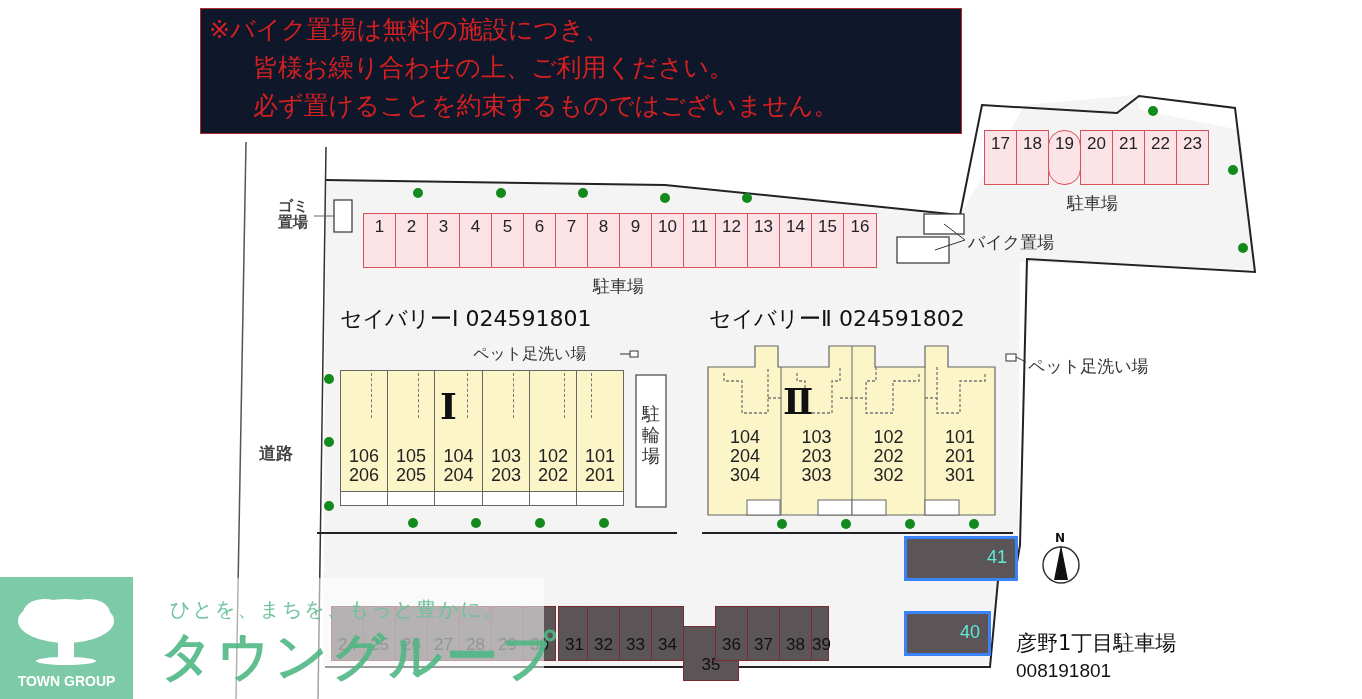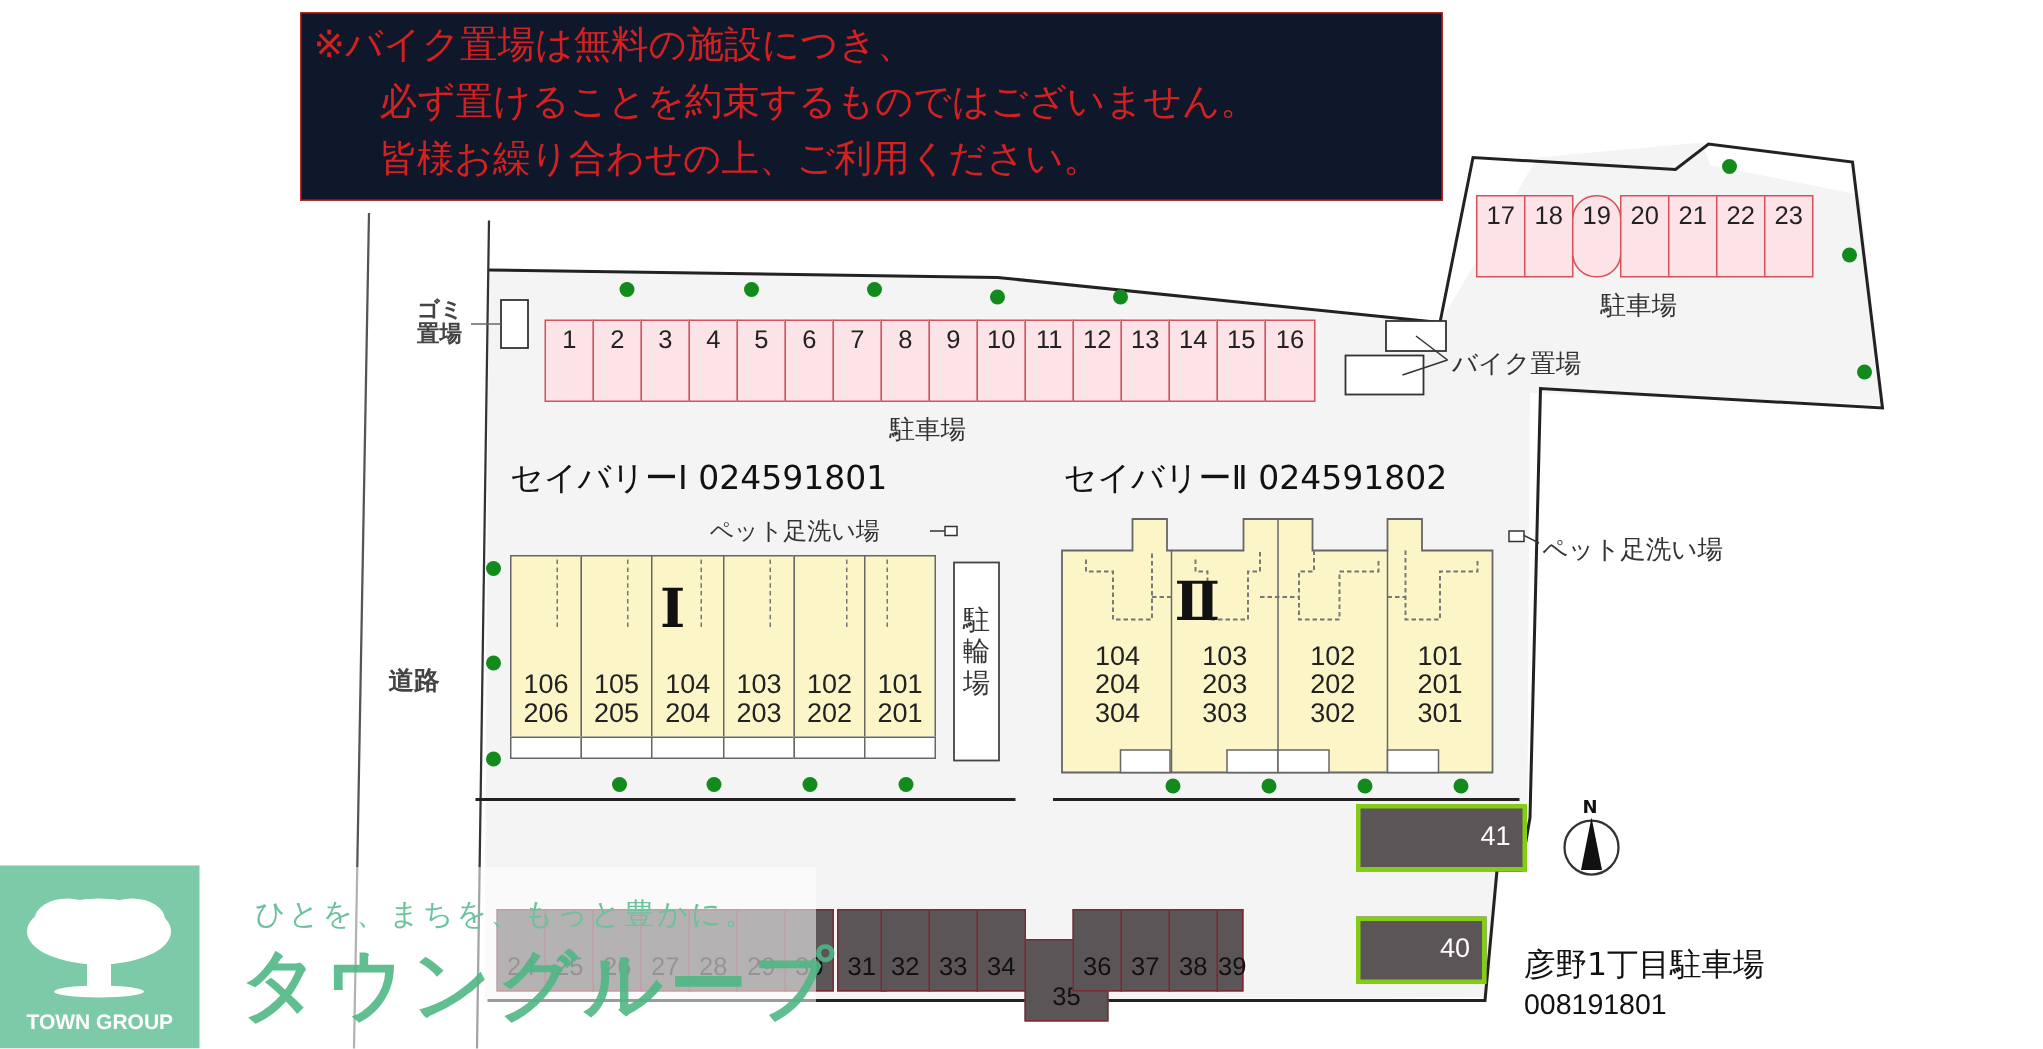--- a/index.html
+++ b/index.html
@@ -22,22 +22,22 @@
            font-family:"Liberation Sans", sans-serif; }
   .lbl { position:absolute; font-size:17px; color:#333; white-space:nowrap; }
   .bldg-title { position:absolute; font-size:22px; color:#111; white-space:nowrap; font-family:"DejaVu Sans", sans-serif; }
   .unit { position:absolute; background:#fbf5c8; border:1px solid #666; box-sizing:border-box;
           font-family:"Liberation Sans", sans-serif; font-size:18px; line-height:19px; text-align:center; color:#222; }
   .unit .nums { position:absolute; left:0; right:0; }
   .unit .foot { position:absolute; left:-1px; right:-1px; bottom:-1px; height:15px; background:#fff; border:1px solid #666; box-sizing:border-box; }
   .dash { position:absolute; border:1.5px dashed #777; }
   .roman { position:absolute; font-family:"DejaVu Serif", serif; font-size:36px; font-weight:bold; color:#111; }
   .tree { position:absolute; width:10px; height:10px; border-radius:50%; background:#128a1c; }
-  .dark-spot { position:absolute; background:#5c5558; border:3px solid #84cc16; box-sizing:border-box;
-               font-family:"Liberation Sans", sans-serif; font-size:18px; color:#ffffff; text-align:right; padding:8px 8px 0 0; }
+  .dark-spot { position:absolute; background:#5c5558; border:3px solid #3b82f6; box-sizing:border-box;
+               font-family:"Liberation Sans", sans-serif; font-size:18px; color:#5eead4; text-align:right; padding:8px 8px 0 0; }
   #logo { left:0; top:577px; width:133px; height:122px; background:#7dcaa8; }
   #logo .brand { position:absolute; bottom:10px; left:0; right:0; text-align:center; color:#fff; font-size:14px; font-weight:bold; font-family:"Liberation Sans", sans-serif; }
   #watermark { left:148px; top:578px; width:396px; height:121px; background:rgba(255,255,255,0.55); }
   #tagline { left:170px; top:596px; font-size:20px; color:#6bc29b; letter-spacing:2px; white-space:nowrap; }
   #brandjp { left:160px; top:622px; font-size:52px; color:#4fb785; letter-spacing:4px; white-space:nowrap; font-weight:bold; opacity:0.9; }
 </style>
 </head>
 <body>
 
 <svg id="plan" width="1362" height="699">
@@ -89,22 +89,22 @@
     <polyline points="797,373 797,381 805,381 805,413 832,413 832,381 840,381 840,367"></polyline>
     <polyline points="840,398 866,398"></polyline>
     <polyline points="876,367 876,381 866,381 866,413 893,413 893,381 919,381 919,373"></polyline>
     <polyline points="937,367 937,413 960,413 960,381 985,381 985,373"></polyline>
     <polyline points="925,398 937,398"></polyline>
   </g>
 </svg>
 
 <div id="notice" class="abs">
   <div class="l">※バイク置場は無料の施設につき、</div>
+  <div class="l indent">皆様お繰り合わせの上、ご利用ください。</div>
   <div class="l indent">必ず置けることを約束するものではございません。</div>
-  <div class="l indent">皆様お繰り合わせの上、ご利用ください。</div>
 </div>
 
 <div class="lbl" style="left:278px;top:198px;font-size:15px;line-height:16px;font-weight:bold;color:#444;">
   <div>ゴミ</div>
   <div>置場</div>
 </div>
 
 <div class="lbl" style="left:259px;top:442px;font-size:17px;font-weight:bold;color:#444;">道路</div>
 
 <div>

